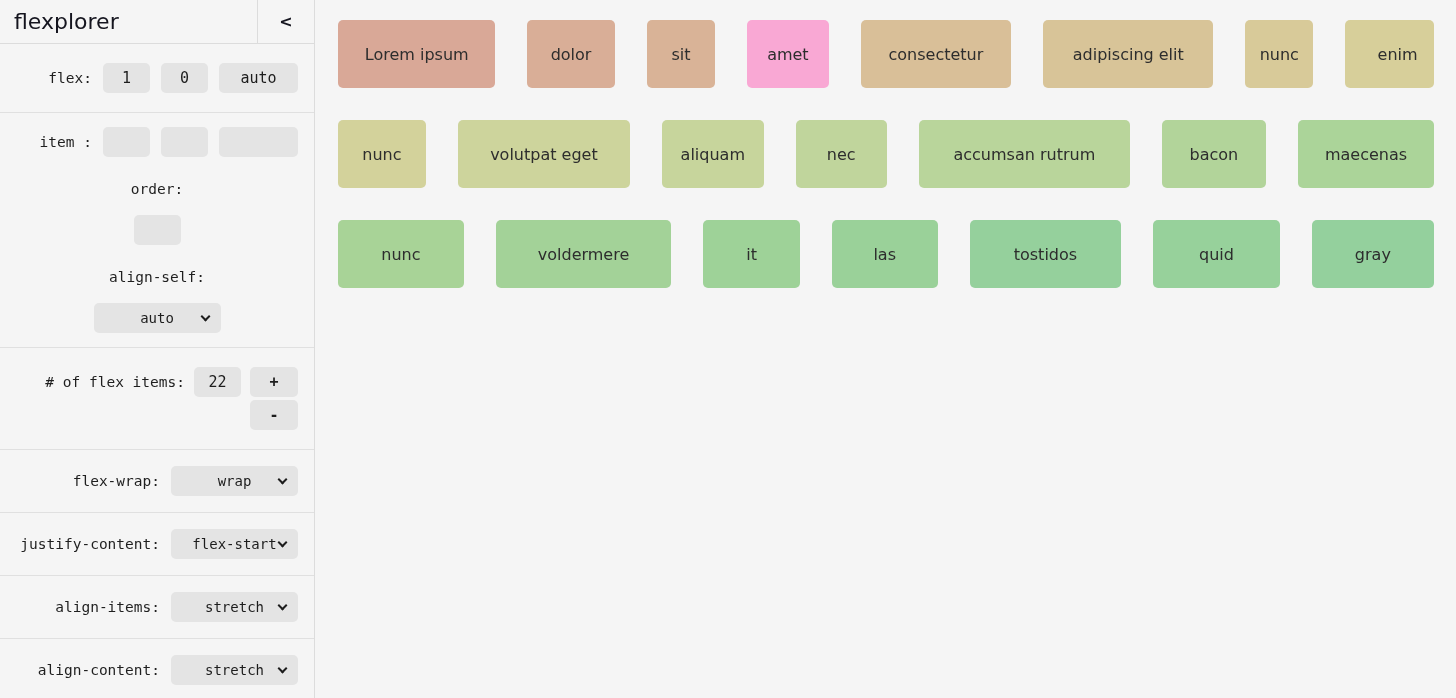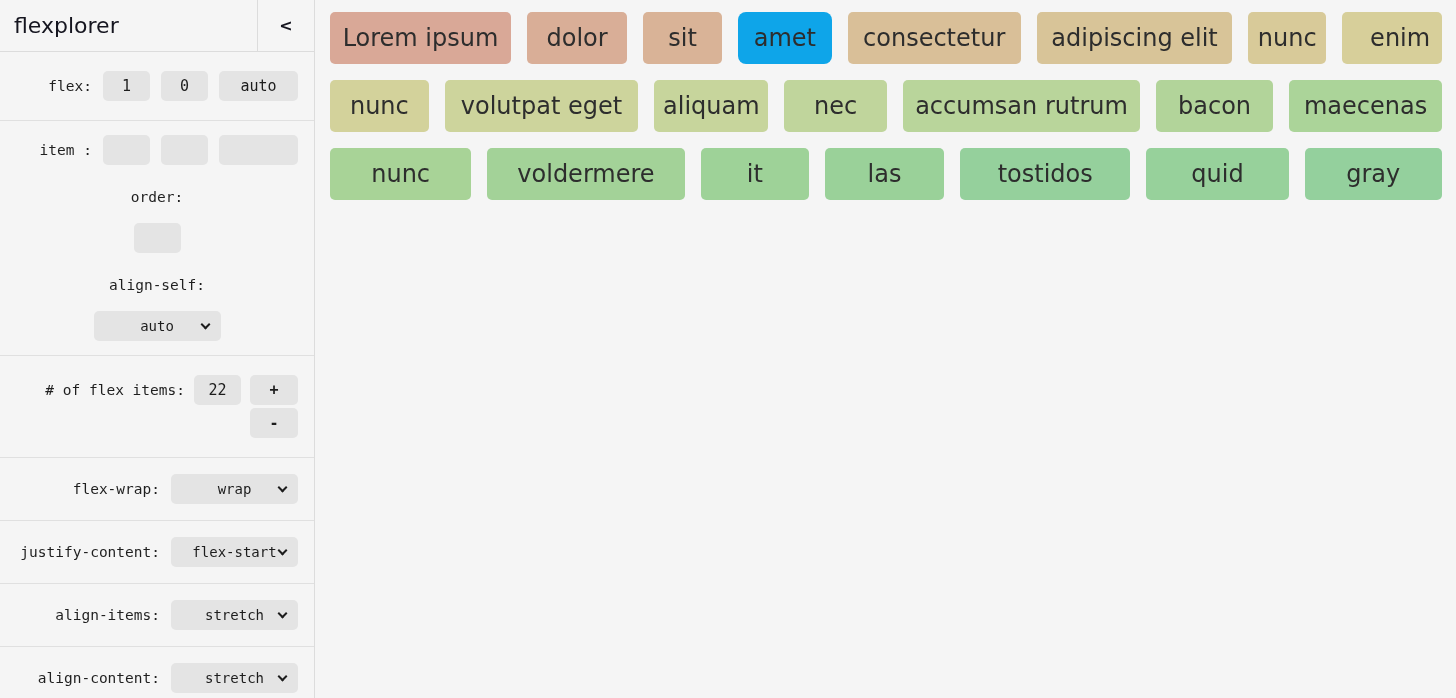--- a/index.html
+++ b/index.html
@@ -11,21 +11,21 @@
   }
 
   
   .sidebar {
     position: absolute; left: 0; top: 0;
     width: 315px; height: 698px;
     background: #f5f5f5;
     border-right: 1px solid #dcdcdc;
   }
   .sb-header {
-    height: 52px;
+    height: 44px;
     border-bottom: 1px solid #dcdcdc;
     display: flex; align-items: stretch;
   }
   .app-title {
     flex: 1;
     display: flex; align-items: center;
     padding-left: 14px;
     font-family: "DejaVu Sans", sans-serif;
     font-size: 22px;
     color: #15151f;
@@ -92,26 +92,26 @@
 
   .sec-select { padding: 16px 16px; }
 
   
   .main {
     position: absolute; left: 316px; top: 0; right: 0; bottom: 0;
     padding: 4px 6px;
   }
   .stage-row { display: flex; }
   .flex-item {
-    margin: 8px;
-    height: 52px;
+    margin: 16px;
+    height: 68px;
     border-radius: 5px;
     display: flex; align-items: center; justify-content: center;
     font-family: "DejaVu Sans", sans-serif;
-    font-size: 24px; color: #2d2d2d;
+    font-size: 16px; color: #2d2d2d;
     cursor: pointer;
     white-space: nowrap;
   }
 </style>
 </head>
 <body>
 
 <div class="sidebar">
 
   <div class="sb-header">
@@ -210,21 +210,21 @@
     </div>
   </div>
 
 </div>
 
 <div class="main">
     <div class="stage-row">
       <div class="flex-item" style="background: rgb(217, 168, 151); flex: 1 1 188px;">Lorem ipsum</div>
       <div class="flex-item" style="background: rgb(217, 174, 151); flex: 1 1 104px;">dolor</div>
       <div class="flex-item" style="background: rgb(217, 179, 151); flex: 1 1 82px;">sit</div>
-      <div class="flex-item" style="background: #0ea5e9; flex: 1 1 97px; border-radius: 8px;">amet</div>
+      <div class="flex-item" style="background: #f9a8d4; flex: 1 1 97px;">amet</div>
       <div class="flex-item" style="background: rgb(217, 191, 152); flex: 1 1 180px;">consectetur</div>
       <div class="flex-item" style="background: rgb(216, 196, 152); flex: 1 1 203px;">adipiscing elit</div>
       <div class="flex-item" style="background: rgb(216, 202, 153); flex: 1 1 81px;">nunc</div>
       <div class="flex-item" style="background: rgb(215, 207, 154); flex: 1 1 103px; padding-left: 16px;">enim</div>
     </div>
     <div class="stage-row">
       <div class="flex-item" style="background: rgb(211, 210, 155); flex: 1 1 102px;">nunc</div>
       <div class="flex-item" style="background: rgb(205, 212, 156); flex: 1 1 200px;">volutpat eget</div>
       <div class="flex-item" style="background: rgb(199, 213, 156); flex: 1 1 118px;">aliquam</div>
       <div class="flex-item" style="background: rgb(192, 213, 156); flex: 1 1 106px;">nec</div>

